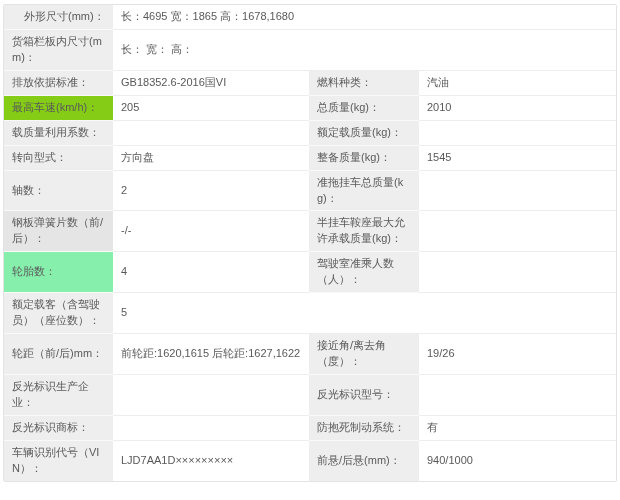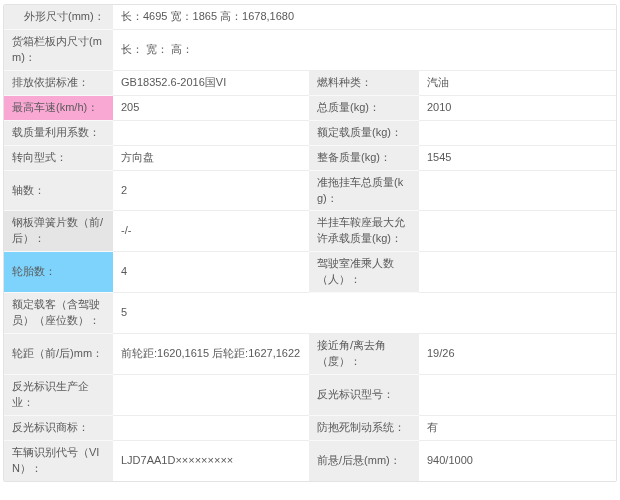--- a/index.html
+++ b/index.html
@@ -66,21 +66,21 @@
           <td class="cell-label" style="background: rgb(238, 238, 238);">货箱栏板内尺寸(mm)：</td>
           <td class="cell-value" colspan="3">长： 宽： 高：</td>
         </tr>
         <tr>
           <td class="cell-label" style="background: rgb(238, 238, 238);">排放依据标准：</td>
           <td class="cell-value">GB18352.6-2016国VI</td>
           <td class="cell-label" style="background: rgb(238, 238, 238);">燃料种类：</td>
           <td class="cell-value">汽油</td>
         </tr>
         <tr>
-          <td class="cell-label" style="background: #f9a8d4; margin-left: 44px;">最高车速(km/h)：</td>
+          <td class="cell-label" style="background: #84cc16; margin-left: 44px;">最高车速(km/h)：</td>
           <td class="cell-value">205</td>
           <td class="cell-label" style="background: rgb(238, 238, 238);">总质量(kg)：</td>
           <td class="cell-value">2010</td>
         </tr>
         <tr>
           <td class="cell-label" style="background: rgb(238, 238, 238);">载质量利用系数：</td>
           <td class="cell-value"></td>
           <td class="cell-label" style="background: rgb(238, 238, 238);">额定载质量(kg)：</td>
           <td class="cell-value"></td>
         </tr>
@@ -96,21 +96,21 @@
           <td class="cell-label" style="background: rgb(238, 238, 238);">准拖挂车总质量(kg)：</td>
           <td class="cell-value"></td>
         </tr>
         <tr>
           <td class="cell-label" style="background: #e5e5e5;">钢板弹簧片数（前/后）：</td>
           <td class="cell-value">-/-</td>
           <td class="cell-label" style="background: rgb(238, 238, 238);">半挂车鞍座最大允许承载质量(kg)：</td>
           <td class="cell-value"></td>
         </tr>
         <tr>
-          <td class="cell-label" style="background: #7dd3fc;">轮胎数：</td>
+          <td class="cell-label" style="background: #86efac;">轮胎数：</td>
           <td class="cell-value">4</td>
           <td class="cell-label" style="background: rgb(238, 238, 238);">驾驶室准乘人数（人）：</td>
           <td class="cell-value"></td>
         </tr>
         <tr>
           <td class="cell-label" style="background: rgb(238, 238, 238);">额定载客（含驾驶员）（座位数）：</td>
           <td class="cell-value" colspan="3">5</td>
         </tr>
         <tr>
           <td class="cell-label" style="background: rgb(238, 238, 238);">轮距（前/后)mm：</td>

